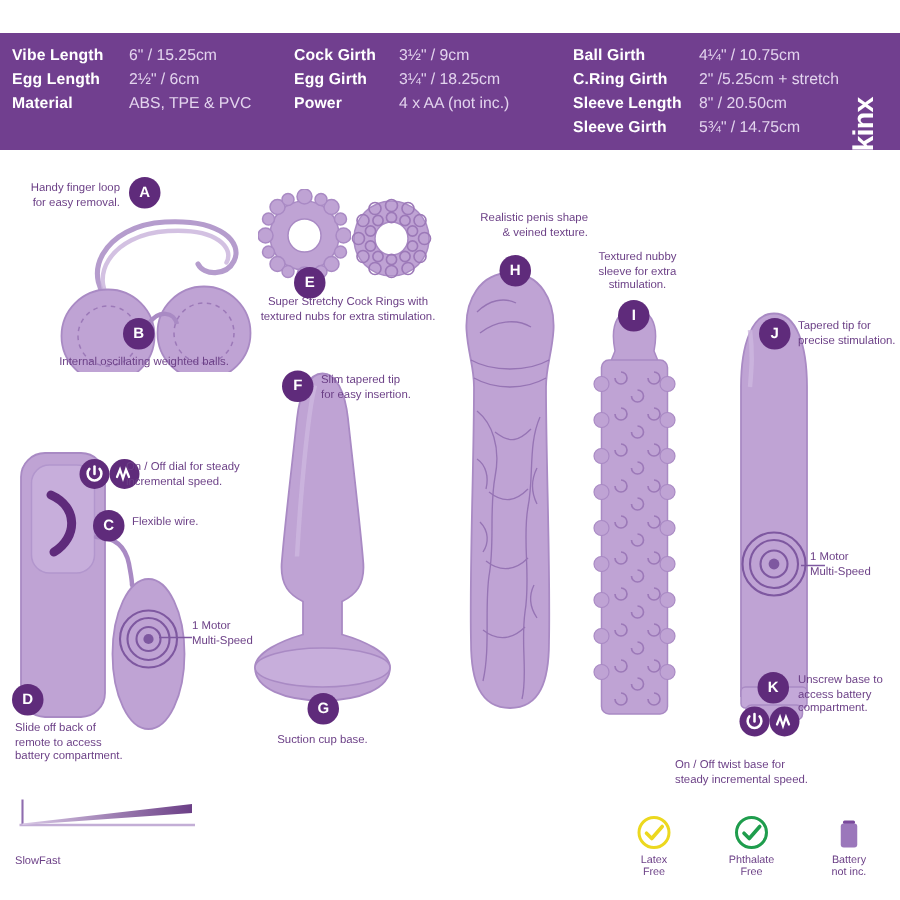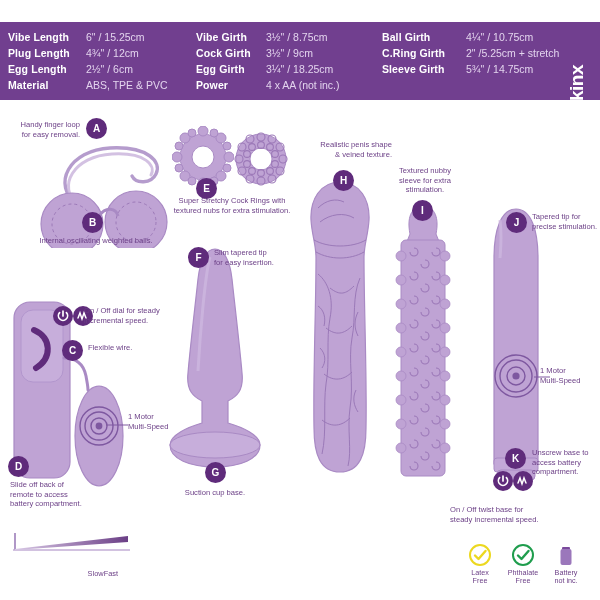--- a/index.html
+++ b/index.html
@@ -30,61 +30,53 @@
         white-space:pre-line;}
   .note.r{text-align:right;}
   .note.c{text-align:center;}
   .badge{position:absolute;width:21px;height:21px;border-radius:50%;
          background:#5f2b7b;color:#fff;font-size:10px;font-weight:bold;
          display:flex;align-items:center;justify-content:center;z-index:6;}
   svg{display:block;}
   .prod{position:absolute;}
 
   
-  #feat{position:absolute;right:14px;bottom:14px;display:flex;gap:3px;}
+  #feat{position:absolute;right:14px;bottom:14px;display:flex;gap:25px;}
   .feat{width:40px;text-align:center;}
   .feat .cap{font-size:7.2px;line-height:8.6px;color:#6b3f86;margin-top:2px;white-space:pre-line;}
 
   
   #speed{position:absolute;left:10px;bottom:22px;width:130px;}
-  #speed .lbl{display:flex;justify-content:flex-end;font-size:7.4px;color:#6b3f86;margin-top:14px;}
+  #speed .lbl{display:flex;justify-content:flex-start;font-size:7.4px;color:#6b3f86;margin-top:14px;}
 </style>
 </head>
 <body>
 
 <div id="sheet">
 
   <div id="specbar">
     <div class="cols">
 
       <div class="spec-col c0">
         <div class="spec-row">
             <span class="spec-label">Vibe Length</span>
             <span class="spec-val">6" / 15.25cm</span>
           </div>
         <div class="spec-row">
-            <span class="spec-label">Plug Length</span>
-            <span class="spec-val">4¾" / 12cm</span>
-          </div>
-        <div class="spec-row">
             <span class="spec-label">Egg Length</span>
             <span class="spec-val">2½" / 6cm</span>
           </div>
         <div class="spec-row">
             <span class="spec-label">Material</span>
             <span class="spec-val">ABS, TPE &amp; PVC</span>
           </div>
       </div>
 
       <div class="spec-col c1">
         <div class="spec-row">
-            <span class="spec-label">Vibe Girth</span>
-            <span class="spec-val">3½" / 8.75cm</span>
-          </div>
-        <div class="spec-row">
             <span class="spec-label">Cock Girth</span>
             <span class="spec-val">3½" / 9cm</span>
           </div>
         <div class="spec-row">
             <span class="spec-label">Egg Girth</span>
             <span class="spec-val">3¼" / 18.25cm</span>
           </div>
         <div class="spec-row">
             <span class="spec-label">Power</span>
             <span class="spec-val">4 x AA (not inc.)</span>
@@ -92,20 +84,24 @@
       </div>
 
       <div class="spec-col c2">
         <div class="spec-row">
             <span class="spec-label">Ball Girth</span>
             <span class="spec-val">4¼" / 10.75cm</span>
           </div>
         <div class="spec-row">
             <span class="spec-label">C.Ring Girth</span>
             <span class="spec-val">2" /5.25cm + stretch</span>
+          </div>
+        <div class="spec-row">
+            <span class="spec-label">Sleeve Length</span>
+            <span class="spec-val">8" / 20.50cm</span>
           </div>
         <div class="spec-row">
             <span class="spec-label">Sleeve Girth</span>
             <span class="spec-val">5¾" / 14.75cm</span>
           </div>
       </div>
 
     </div>
     <div id="brand">
       <span>kinx</span>

